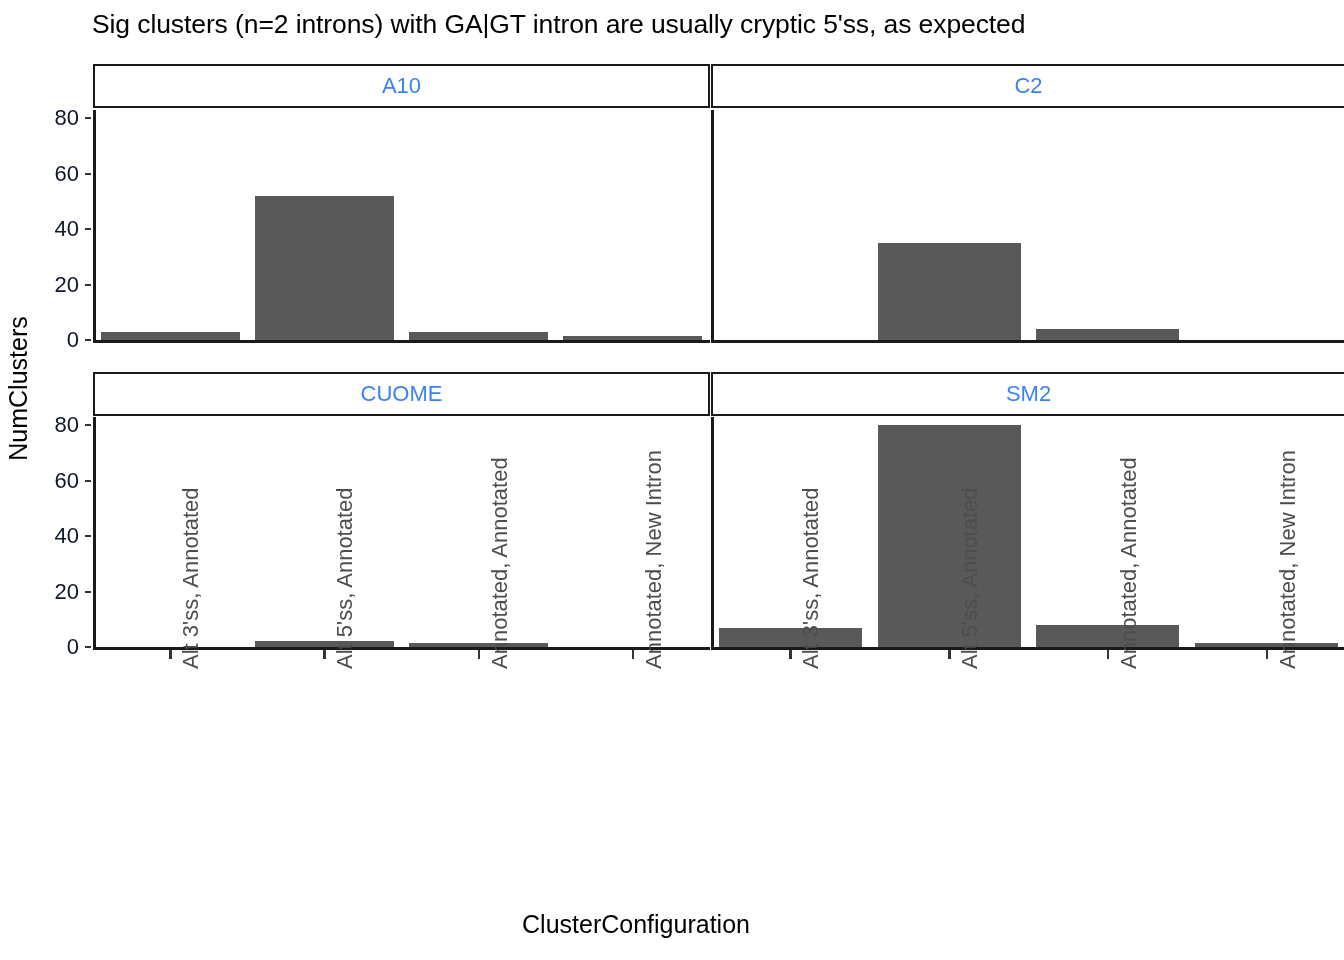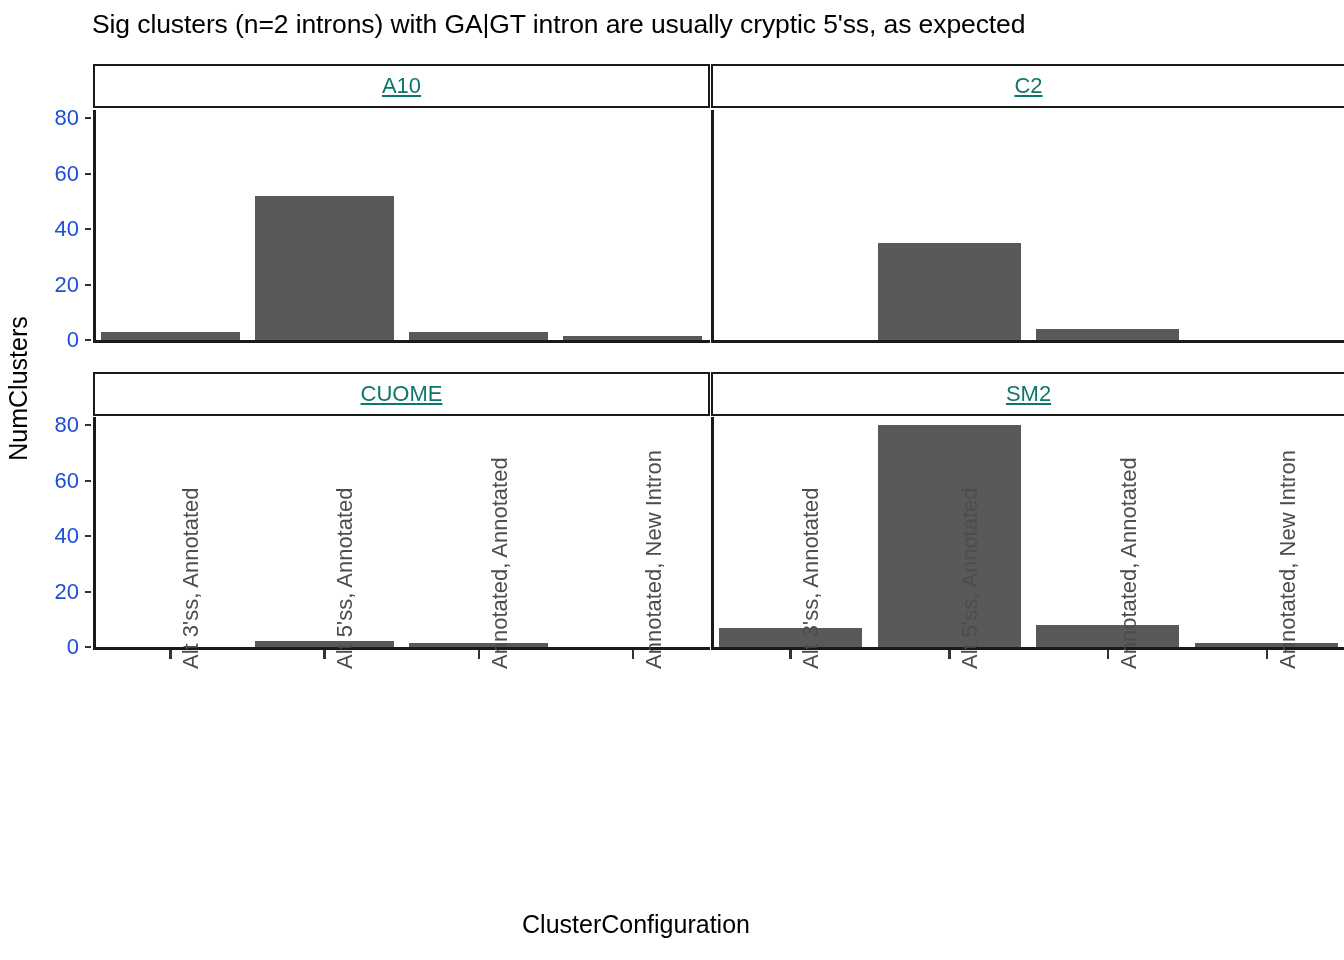--- a/index.html
+++ b/index.html
@@ -57,40 +57,39 @@
     transform-origin: center center;
   }
 
   
   .ytick-label {
     position: absolute;
     right: 0;
     width: 52px;
     text-align: right;
     font-size: 22px;
-    color: #1d4ed8;
+    color: #0f172a;
     transform: translateY(-50%);
   }
   .ytick-mark {
     position: absolute;
     width: 6px;
     height: 2px;
     background: #333333;
   }
   .strip {
     position: absolute;
     box-sizing: border-box;
     border: 2.5px solid #1a1a1a;
     background: #ffffff;
     display: flex;
     align-items: center;
     justify-content: center;
     font-size: 22px;
-    color: #0f766e;
-    text-decoration: underline;
+    color: #3b82f6;
   }
   .panel-area {
     position: absolute;
     box-sizing: border-box;
     background: #ffffff;
   }
   .axis-line-y {
     position: absolute;
     width: 2.5px;
     background: #1a1a1a;

